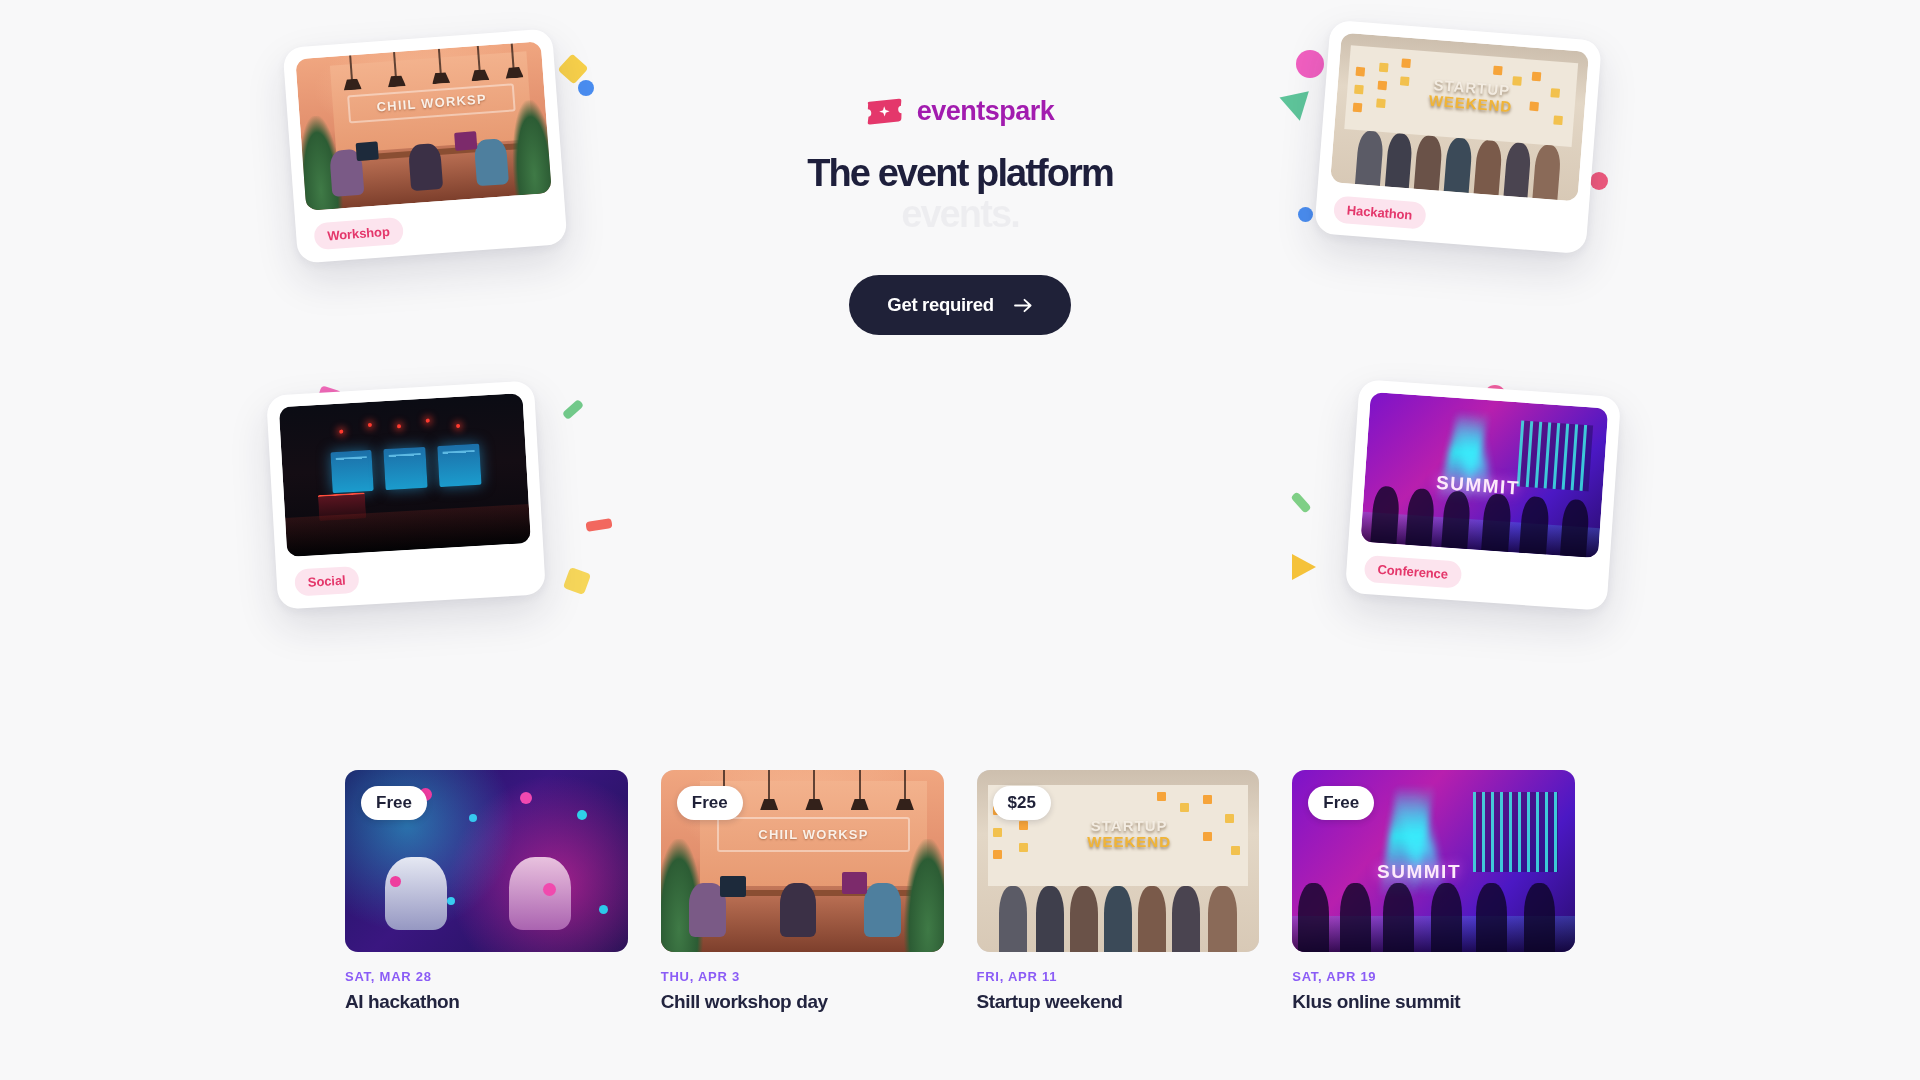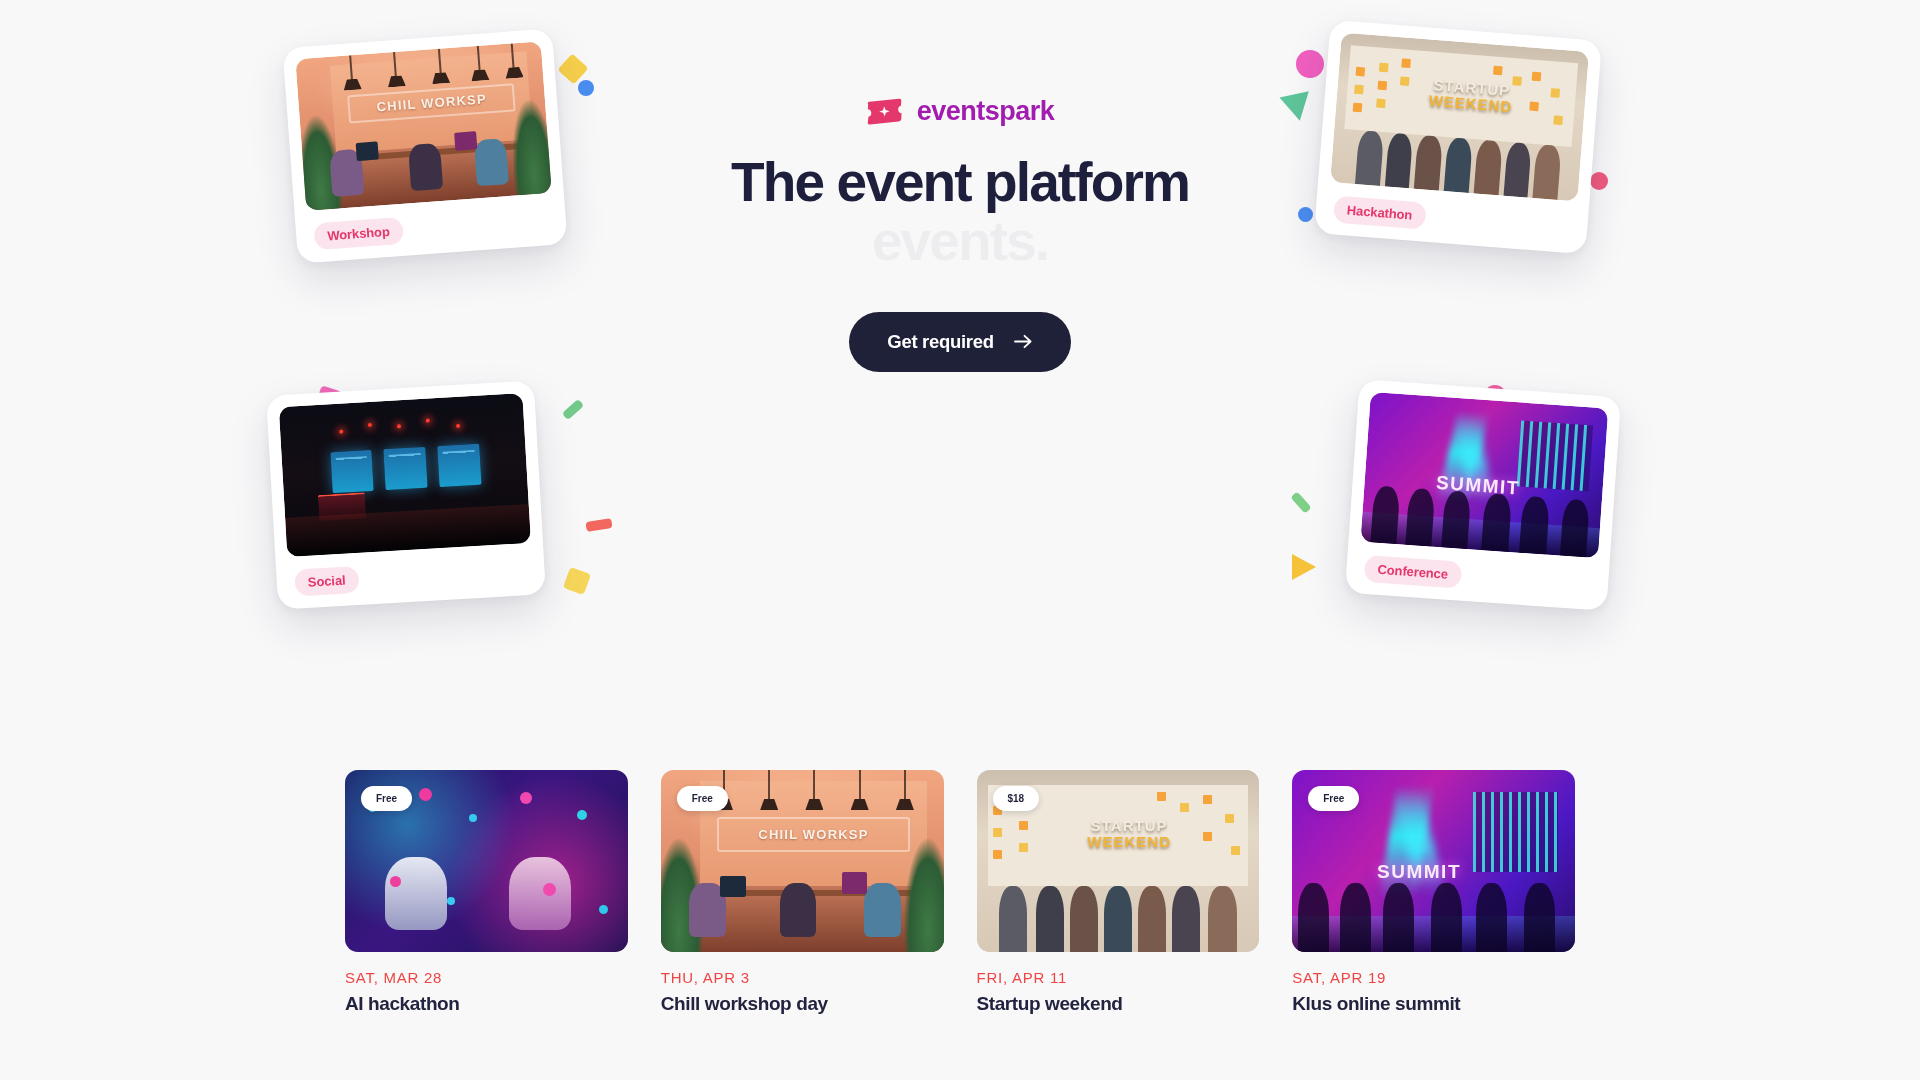--- a/index.html
+++ b/index.html
@@ -37,21 +37,21 @@
   }
   .brand-mark { width: 38px; height: 27px; display: block; }
   .brand-name {
     font-size: 27px;
     font-weight: 700;
     color: #a21caf;
     letter-spacing: -0.5px;
   }
 
   .headline {
-    font-size: 55px;
+    font-size: 38px;
     line-height: 1.08;
     font-weight: 800;
     letter-spacing: -1.9px;
     color: #1e1f3c;
   }
   .headline-line { display: block; }
   .headline-ghost {
     display: block;
     color: #1e1f3c;
     opacity: 0.045;
@@ -331,33 +331,33 @@
     height: 182px;
     border-radius: 13px;
     overflow: hidden;
     background: #dcdce4;
   }
   .price-badge {
     position: absolute;
     left: 16px; top: 16px;
     background: #ffffff;
     color: #1f2138;
-    font-size: 10px;
+    font-size: 17px;
     font-weight: 700;
     padding: 7px 15px;
     border-radius: 999px;
     z-index: 4;
     box-shadow: 0 2px 6px rgba(20,20,45,0.16);
   }
   .event-date {
     margin-top: 17px;
-    font-size: 15px;
-    font-weight: 400;
+    font-size: 13px;
+    font-weight: 700;
     letter-spacing: 0.75px;
-    color: #ef4444;
+    color: #8b5cf6;
     text-transform: uppercase;
   }
   .event-title {
     margin-top: 7px;
     font-size: 19px;
     font-weight: 700;
     color: #22243f;
     letter-spacing: -0.4px;
   }
 </style>
@@ -570,21 +570,21 @@
               <div class="cw-screen" style="left:21%; top:58%;"></div>
               <div class="cw-screen" style="left:64%; top:56%; background:#7c2a6b;"></div>
             </div>
           </div>
           <div class="event-date">THU, APR 3</div>
           <div class="event-title">Chill workshop day</div>
         </div>
 
         <div class="event-card">
           <div class="event-media">
-            <span class="price-badge">$18</span>
+            <span class="price-badge">$25</span>
             <div class="scene scene-startup">
               <div class="su-board"></div>
               <div class="su-note" style="left:6%;  top:20%; background:#f6a43a;"></div>
               <div class="su-note" style="left:6%;  top:32%; background:#f2c14e;"></div>
               <div class="su-note" style="left:6%;  top:44%; background:#f6a43a;"></div>
               <div class="su-note" style="left:15%; top:16%; background:#f2c14e;"></div>
               <div class="su-note" style="left:15%; top:28%; background:#f6a43a;"></div>
               <div class="su-note" style="left:15%; top:40%; background:#f2c14e;"></div>
               <div class="su-note" style="left:64%; top:12%; background:#f6a43a;"></div>
               <div class="su-note" style="left:72%; top:18%; background:#f2c14e;"></div>

